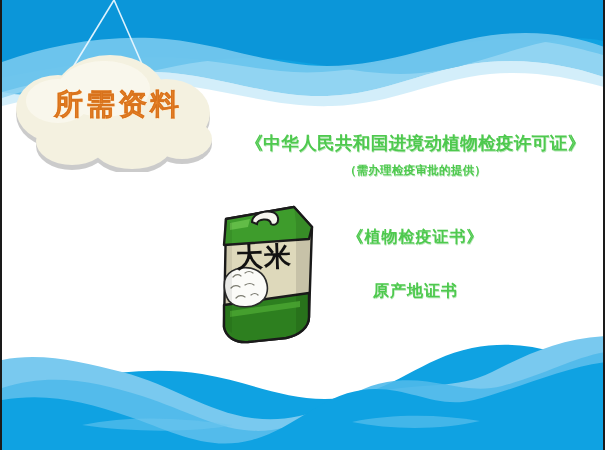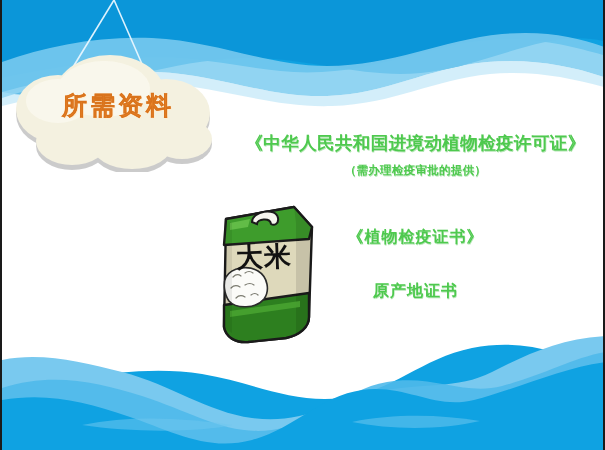--- a/index.html
+++ b/index.html
@@ -39,21 +39,21 @@
   #cloud-title {
     position: absolute;
     left: 0; top: 0;
     width: 218px; height: 120px;
     display: flex;
     align-items: center;
     justify-content: center;
     padding-left: 6px;
     padding-bottom: 14px;
     box-sizing: border-box;
-    font-size: 25px;
+    font-size: 29px;
     font-weight: bold;
     letter-spacing: 3px;
     color: #e8842a;
     text-shadow: 1px 1px 0 rgba(255,236,205,0.95),
                  -1px 0 0 rgba(255,240,215,0.6);
     -webkit-text-stroke: 0.4px #d9731c;
   }
 
   
   #doc-list {

